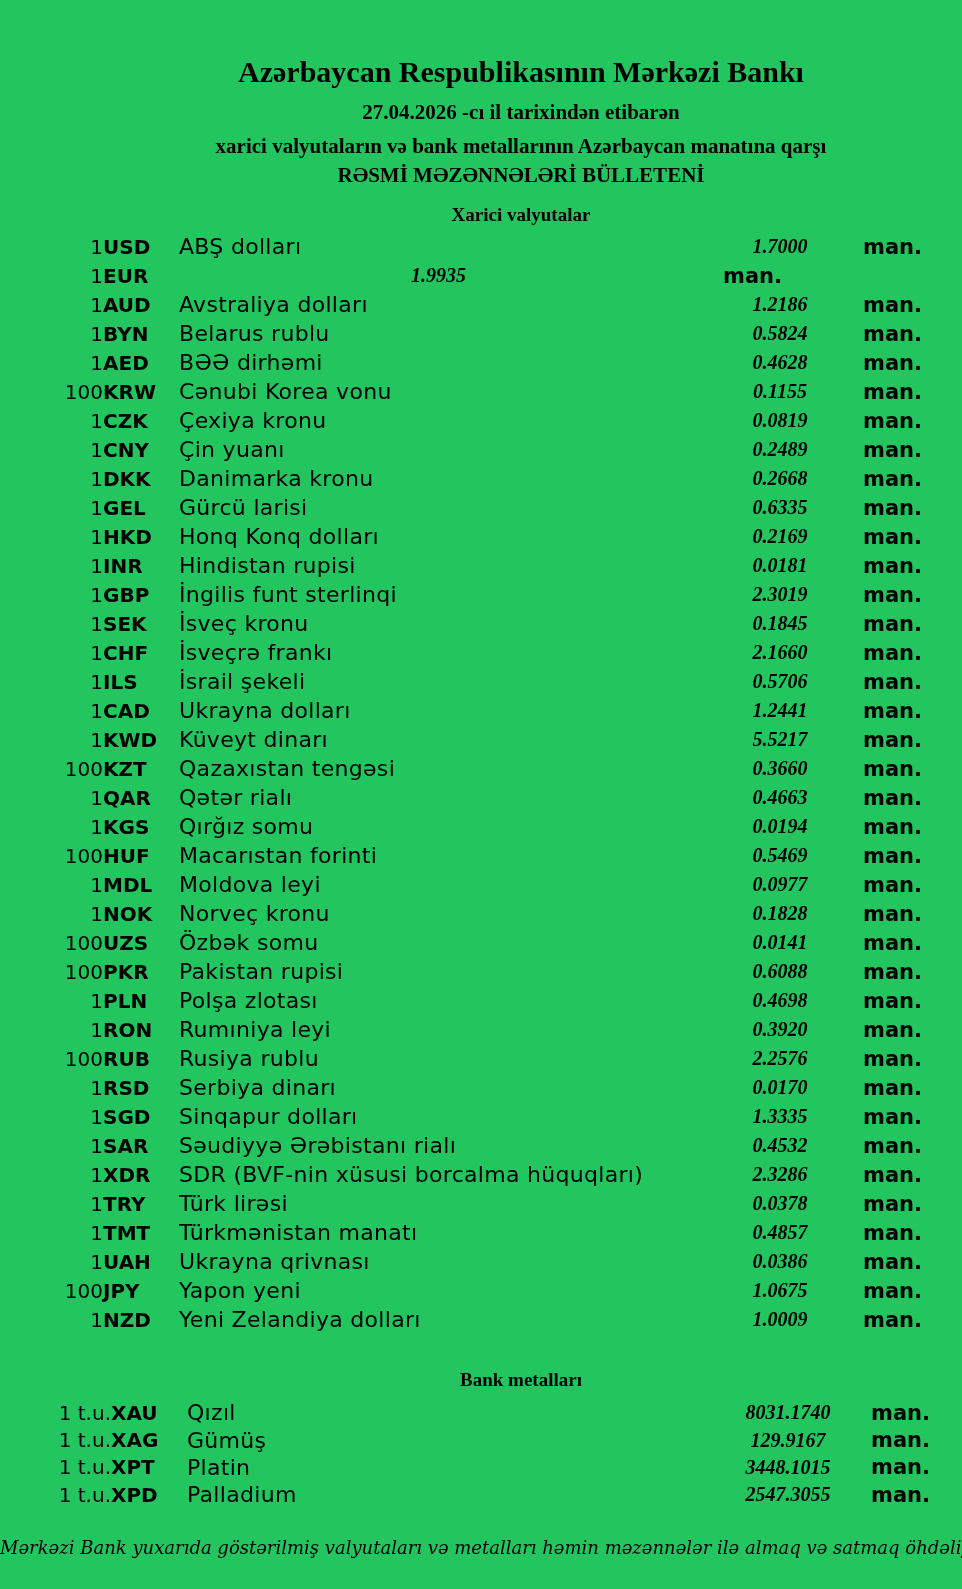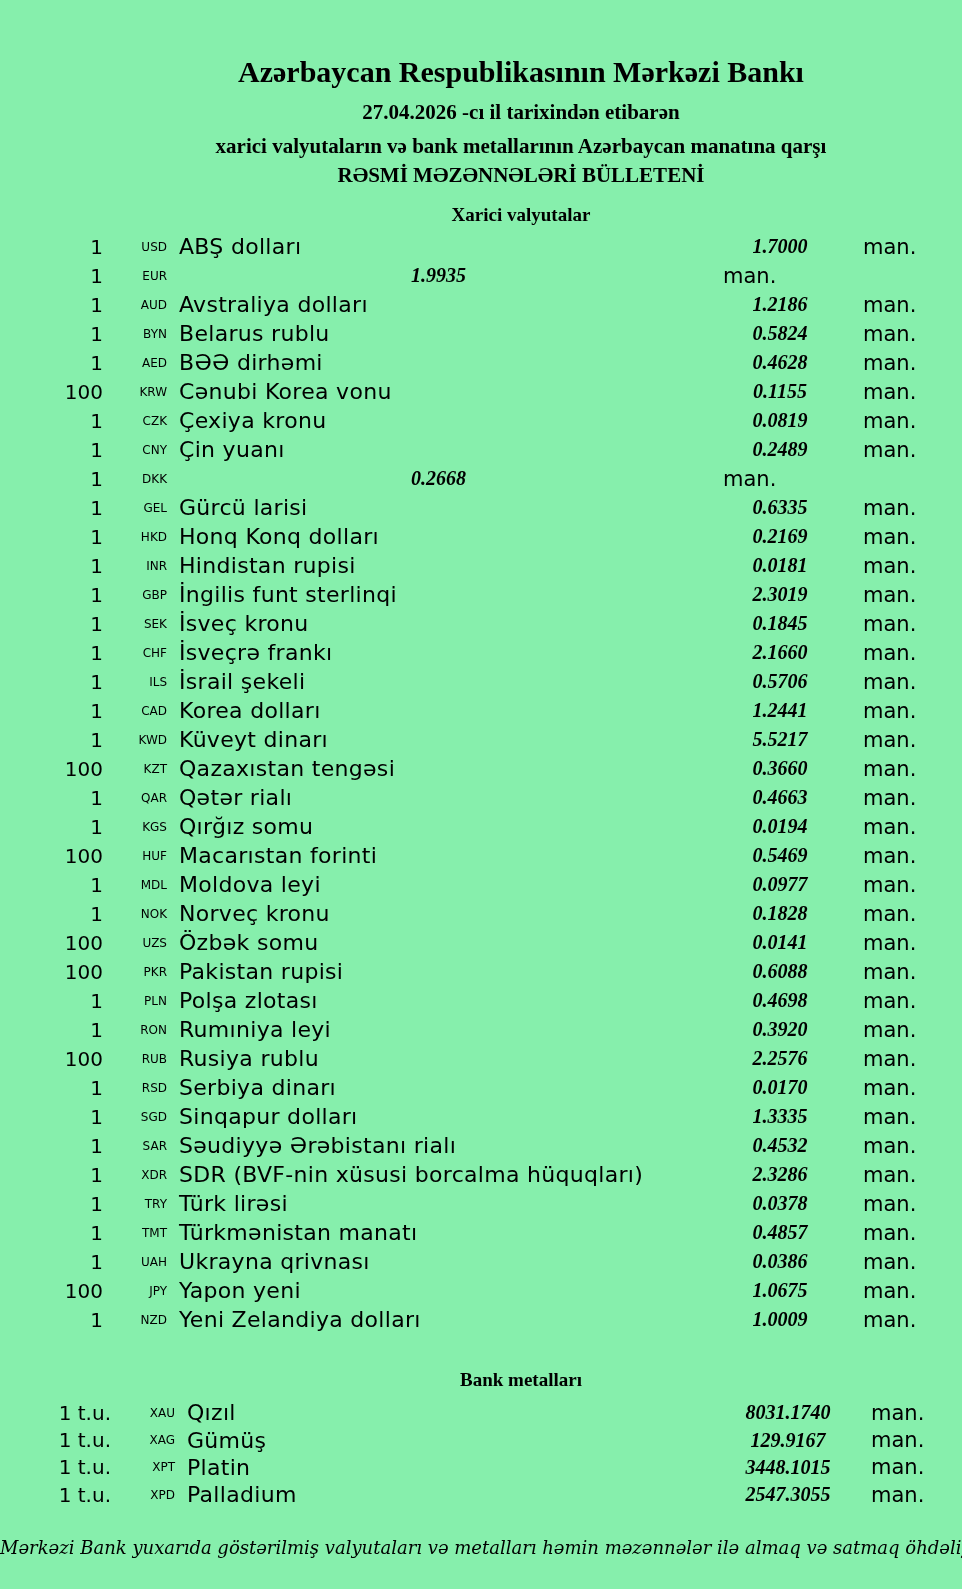--- a/index.html
+++ b/index.html
@@ -7,21 +7,21 @@
     padding: 0;
     background: #ffffff;
     width: 962px;
     height: 1589px;
     overflow: hidden;
   }
   .page {
     position: relative;
     width: 962px;
     height: 1589px;
-    background: #86efac;
+    background: #22c55e;
     color: #000000;
     font-family: "DejaVu Sans", sans-serif;
   }
   
   .hline {
     position: absolute;
     left: 40px;
     width: 962px;
     text-align: center;
     font-family: "Liberation Serif", serif;
@@ -51,43 +51,45 @@
     height: 29px;
     width: 962px;
   }
   .rows-metals .row { height: 27.4px; padding-left: 8px; }
   .qty {
     text-align: right;
     font-size: 20px;
     white-space: nowrap;
   }
   .code {
-    text-align: right;
-    font-size: 12px;
-    white-space: nowrap;
+    text-align: left;
+    font-size: 20px;
+    white-space: nowrap;
+    font-weight: bold;
   }
   .name {
     padding-left: 12px;
     font-size: 22px;
     letter-spacing: 0.3px;
     white-space: nowrap;
     overflow: visible;
   }
   .rate {
     text-align: center;
     font-family: "Liberation Serif", serif;
     font-style: italic;
     font-weight: bold;
     font-size: 20px;
     white-space: nowrap;
   }
   .unit {
     padding-left: 13px;
     font-size: 21px;
     white-space: nowrap;
+    font-weight: bold;
   }
   
   .disclaimer {
     position: absolute;
     top: 1536px;
     left: 0;
     width: 962px;
     text-align: center;
     font-family: "DejaVu Serif", serif;
     font-style: italic;
@@ -169,20 +171,21 @@
     <span class="qty">1</span>
     <span class="code">CNY</span>
     <span class="name">Çin yuanı</span>
     <span class="rate">0.2489</span>
     <span class="unit">man.</span>
   </div>
 
   <div class="row">
     <span class="qty">1</span>
     <span class="code">DKK</span>
+    <span class="name">Danimarka kronu</span>
     <span class="rate">0.2668</span>
     <span class="unit">man.</span>
   </div>
 
   <div class="row">
     <span class="qty">1</span>
     <span class="code">GEL</span>
     <span class="name">Gürcü larisi</span>
     <span class="rate">0.6335</span>
     <span class="unit">man.</span>
@@ -232,21 +235,21 @@
     <span class="qty">1</span>
     <span class="code">ILS</span>
     <span class="name">İsrail şekeli</span>
     <span class="rate">0.5706</span>
     <span class="unit">man.</span>
   </div>
 
   <div class="row">
     <span class="qty">1</span>
     <span class="code">CAD</span>
-    <span class="name">Korea dolları</span>
+    <span class="name">Ukrayna dolları</span>
     <span class="rate">1.2441</span>
     <span class="unit">man.</span>
   </div>
 
   <div class="row">
     <span class="qty">1</span>
     <span class="code">KWD</span>
     <span class="name">Küveyt dinarı</span>
     <span class="rate">5.5217</span>
     <span class="unit">man.</span>

